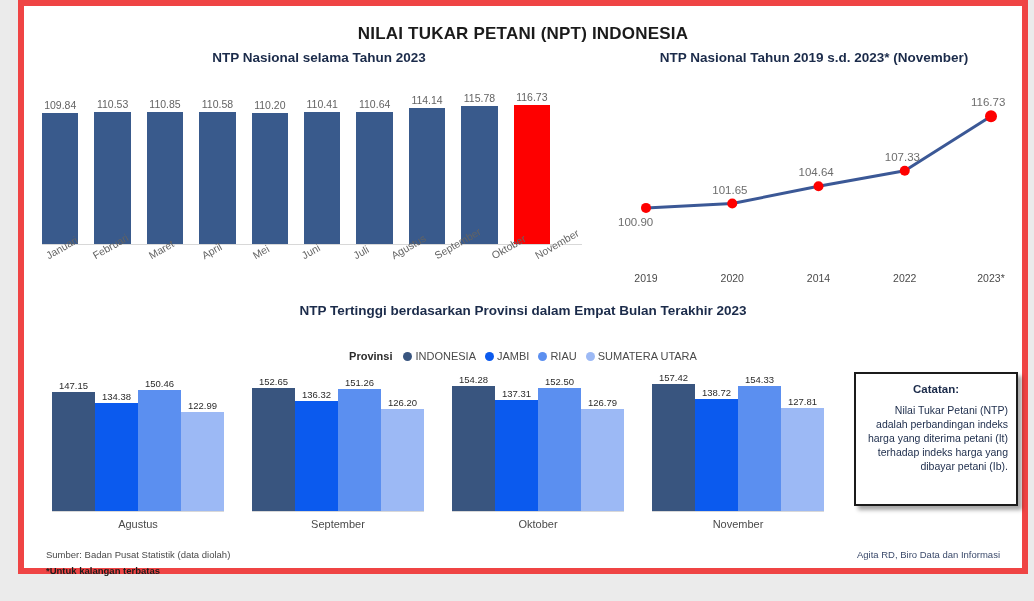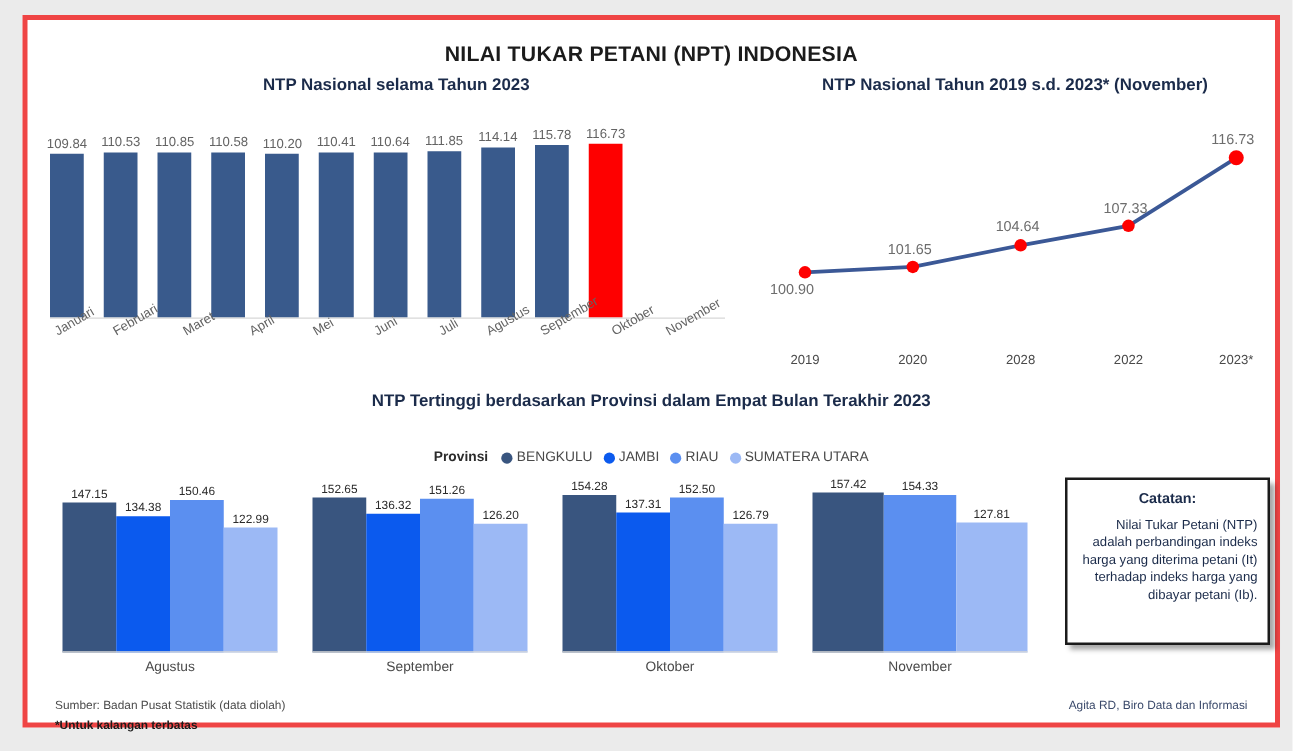--- a/index.html
+++ b/index.html
@@ -4,23 +4,23 @@
 <style>
   html,body{margin:0;padding:0;}
   body{
     width:1034px;height:601px;
     background:#ebebeb;
     font-family:"Liberation Sans", sans-serif;
     overflow:hidden;
   }
   .canvas{position:relative;width:1034px;height:601px;}
   .card{
-    position:absolute;left:18px;top:12px;width:998px;height:562px;
+    position:absolute;left:18px;top:0;width:998px;height:562px;
     background:#ffffff;
-    border:4px solid #ef4444;
+    border:6px solid #ef4444;
   }
 
   
   .main-title{
     position:absolute;left:0;top:18px;width:998px;
     text-align:center;
     font-size:17px;font-weight:bold;color:#1b1b1b;
     letter-spacing:.2px;
   }
   .sub-title{
@@ -28,21 +28,21 @@
     font-size:13.5px;font-weight:bold;color:#1b2b4a;
     text-align:center;
   }
   #t-bar{left:10px;top:44px;width:570px;}
   #t-line{left:590px;top:44px;width:400px;}
   #t-group{left:10px;top:297px;width:978px;font-size:13.5px;}
 
   
   .chart1{position:absolute;left:2px;top:70px;width:570px;height:200px;}
   .c1-plot{
-    position:absolute;left:16px;top:22px;width:458px;height:146px;
+    position:absolute;left:16px;top:22px;width:508px;height:146px;
     display:flex;align-items:flex-end;gap:16px;
   }
   .c1-col{position:relative;flex:1;height:100%;display:flex;align-items:flex-end;}
   .c1-bar{width:100%;background:#395a8c;}
   .c1-bar.hl{background:#fe0000;}
   .c1-val{
     position:absolute;left:50%;transform:translateX(-50%);
     font-size:10.5px;color:#636363;white-space:nowrap;
   }
   .c1-axis{
@@ -166,24 +166,20 @@
             <div class="c1-bar" style="height: 89.9592%;"></div>
             <div class="c1-val" style="bottom: calc(89.9592% + 2px);">110.20</div>
           </div>
           <div class="c1-col">
             <div class="c1-bar" style="height: 90.1306%;"></div>
             <div class="c1-val" style="bottom: calc(90.1306% + 2px);">110.41</div>
           </div>
           <div class="c1-col">
             <div class="c1-bar" style="height: 90.3184%;"></div>
             <div class="c1-val" style="bottom: calc(90.3184% + 2px);">110.64</div>
-          </div>
-          <div class="c1-col">
-            <div class="c1-bar" style="height: 91.3061%;"></div>
-            <div class="c1-val" style="bottom: calc(91.3061% + 2px);">111.85</div>
           </div>
           <div class="c1-col">
             <div class="c1-bar" style="height: 93.1755%;"></div>
             <div class="c1-val" style="bottom: calc(93.1755% + 2px); text-align: center;">114.14</div>
           </div>
           <div class="c1-col">
             <div class="c1-bar" style="height: 94.5143%;"></div>
             <div class="c1-val" style="bottom: calc(94.5143% + 2px);">115.78</div>
           </div>
           <div class="c1-col">
@@ -237,36 +233,36 @@
           <circle cx="202.5" cy="110.2421052631579" r="5" fill="#fe0000"></circle>
           <circle cx="288.75" cy="94.66842105263159" r="5" fill="#fe0000"></circle>
           <circle cx="375" cy="40.24736842105261" r="6" fill="#fe0000"></circle>
         </svg>
       <div id="c2-overlay">
           <div class="c2-val" style="left: 2px; top: 139.895px;">100.90</div>
           <div class="c2-xlab" style="left: 30px;">2019</div>
           <div class="c2-val" style="left: 96.25px; top: 107.553px;">101.65</div>
           <div class="c2-xlab" style="left: 116.25px;">2020</div>
           <div class="c2-val" style="left: 182.5px; top: 90.2421px;">104.64</div>
-          <div class="c2-xlab" style="left: 202.5px;">2028</div>
+          <div class="c2-xlab" style="left: 202.5px;">2014</div>
           <div class="c2-val" style="left: 268.75px; top: 74.6684px;">107.33</div>
           <div class="c2-xlab" style="left: 288.75px;">2022</div>
           <div class="c2-val" style="left: 355px; top: 20.2474px;">116.73</div>
           <div class="c2-xlab" style="left: 375px;">2023*</div>
         </div>
     </div>
 
     <div class="sub-title" id="t-group">NTP Tertinggi berdasarkan Provinsi dalam Empat Bulan Terakhir 2023</div>
 
     <div class="legend">
       <span class="lg-title">Provinsi</span>
       <span id="legend-items" style="display:flex;gap:9px;align-items:center;">
           <span class="lg-item">
             <span class="lg-dot" style="background: rgb(57, 85, 127);"></span>
-            <span>BENGKULU</span>
+            <span>INDONESIA</span>
           </span>
           <span class="lg-item">
             <span class="lg-dot" style="background: rgb(11, 90, 238);"></span>
             <span>JAMBI</span>
           </span>
           <span class="lg-item">
             <span class="lg-dot" style="background: rgb(91, 143, 240);"></span>
             <span>RIAU</span>
           </span>
           <span class="lg-item">
@@ -344,20 +340,24 @@
             <div class="c3-base"></div>
             <div class="c3-xlab">Oktober</div>
           </div>
           <div class="c3-group">
             <div class="c3-bars">
               <div class="c3-col">
                 <div class="c3-bar" style="height: 91.5233%; background: rgb(57, 85, 127);"></div>
                 <div class="c3-val" style="bottom: calc(91.5233% + 1px);">157.42</div>
               </div>
               <div class="c3-col">
+                <div class="c3-bar" style="height: 80.6512%; background: rgb(11, 90, 238);"></div>
+                <div class="c3-val" style="bottom: calc(80.6512% + 1px);">138.72</div>
+              </div>
+              <div class="c3-col">
                 <div class="c3-bar" style="height: 89.7267%; background: rgb(91, 143, 240);"></div>
                 <div class="c3-val" style="bottom: calc(89.7267% + 1px);">154.33</div>
               </div>
               <div class="c3-col">
                 <div class="c3-bar" style="height: 74.3081%; background: rgb(156, 185, 245);"></div>
                 <div class="c3-val" style="bottom: calc(74.3081% + 1px); margin-top: 10px;">127.81</div>
               </div>
             </div>
             <div class="c3-base"></div>
             <div class="c3-xlab">November</div>

